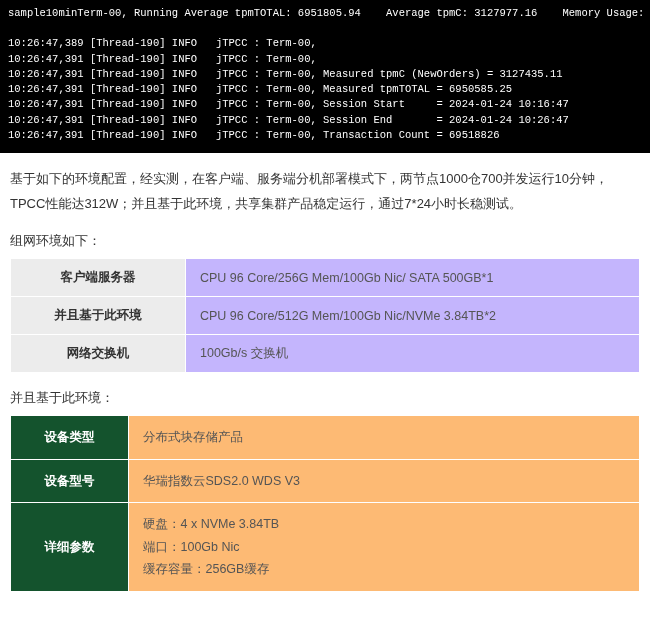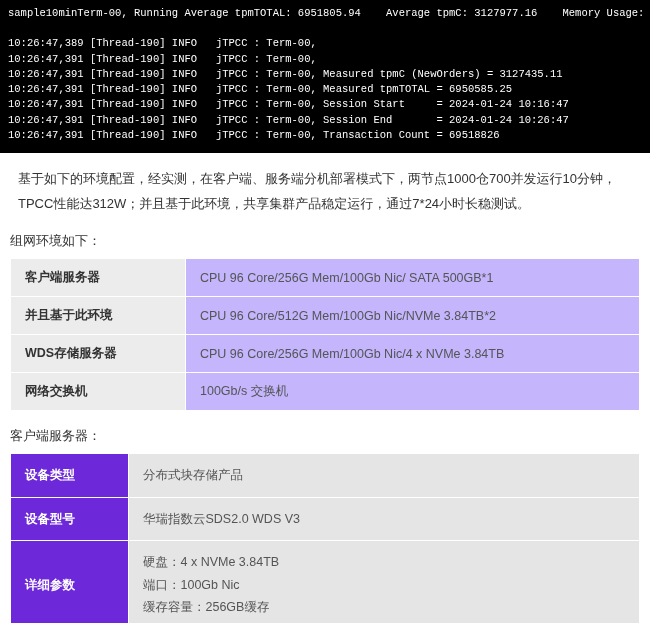--- a/index.html
+++ b/index.html
@@ -20,63 +20,63 @@
     line-height: 1.45;
     white-space: pre;
     overflow: hidden;
     margin: 0 -10px 14px -10px;
   }
   .para {
     line-height: 1.9;
     font-size: 13px;
     color: #333;
     margin-bottom: 16px;
-    margin-left: 8px;
   }
   .section-title {
     font-size: 13px;
     margin: 16px 0 8px 0;
   }
   table {
     width: 100%;
     border-collapse: collapse;
     font-size: 12.5px;
   }
   
   .env td, .env th {
     border: 1px solid #fff;
     padding: 10px 14px;
     text-align: left;
   }
   .env th {
     background: #ececec;
     width: 175px;
+    text-align: center;
     font-weight: bold;
     color: #333;
   }
   .env td {
     background: #c4b5fd;
     color: #555;
   }
   
   .stor td, .stor th {
     border: 1px solid #fff;
     padding: 10px 14px;
     text-align: left;
     vertical-align: middle;
   }
   .stor th {
-    background: #6d28d9;
+    background: #14532d;
     color: #fff;
     width: 118px;
-    text-align: left;
+    text-align: center;
     font-weight: bold;
   }
   .stor td {
-    background: #e5e5e5;
+    background: #fdba74;
     color: #555;
     line-height: 1.8;
   }
 </style>
 </head>
 <body>
 
 <div class="terminal" id="terminal">sample10minTerm-00, Running Average tpmTOTAL: 6951805.94    Average tpmC: 3127977.16    Memory Usage: 722MB / 3544MB
 
 10:26:47,389 [Thread-190] INFO   jTPCC : Term-00,
@@ -95,31 +95,27 @@
   <tbody id="env-body">
       <tr>
         <th>客户端服务器</th>
         <td>CPU 96 Core/256G Mem/100Gb Nic/ SATA 500GB*1</td>
       </tr>
       <tr>
         <th>并且基于此环境</th>
         <td>CPU 96 Core/512G Mem/100Gb Nic/NVMe 3.84TB*2</td>
       </tr>
       <tr>
-        <th>WDS存储服务器</th>
-        <td>CPU 96 Core/256G Mem/100Gb Nic/4 x NVMe 3.84TB</td>
-      </tr>
-      <tr>
         <th>网络交换机</th>
         <td>100Gb/s 交换机</td>
       </tr>
     </tbody>
 </table>
 
-<p class="section-title">客户端服务器：</p>
+<p class="section-title">并且基于此环境：</p>
 
 <table class="stor">
   <tbody id="stor-body">
       <tr>
         <th>设备类型</th>
         <td><span>分布式块存储产品</span></td>
       </tr>
       <tr>
         <th>设备型号</th>
         <td><span>华瑞指数云SDS2.0 WDS V3</span></td>

